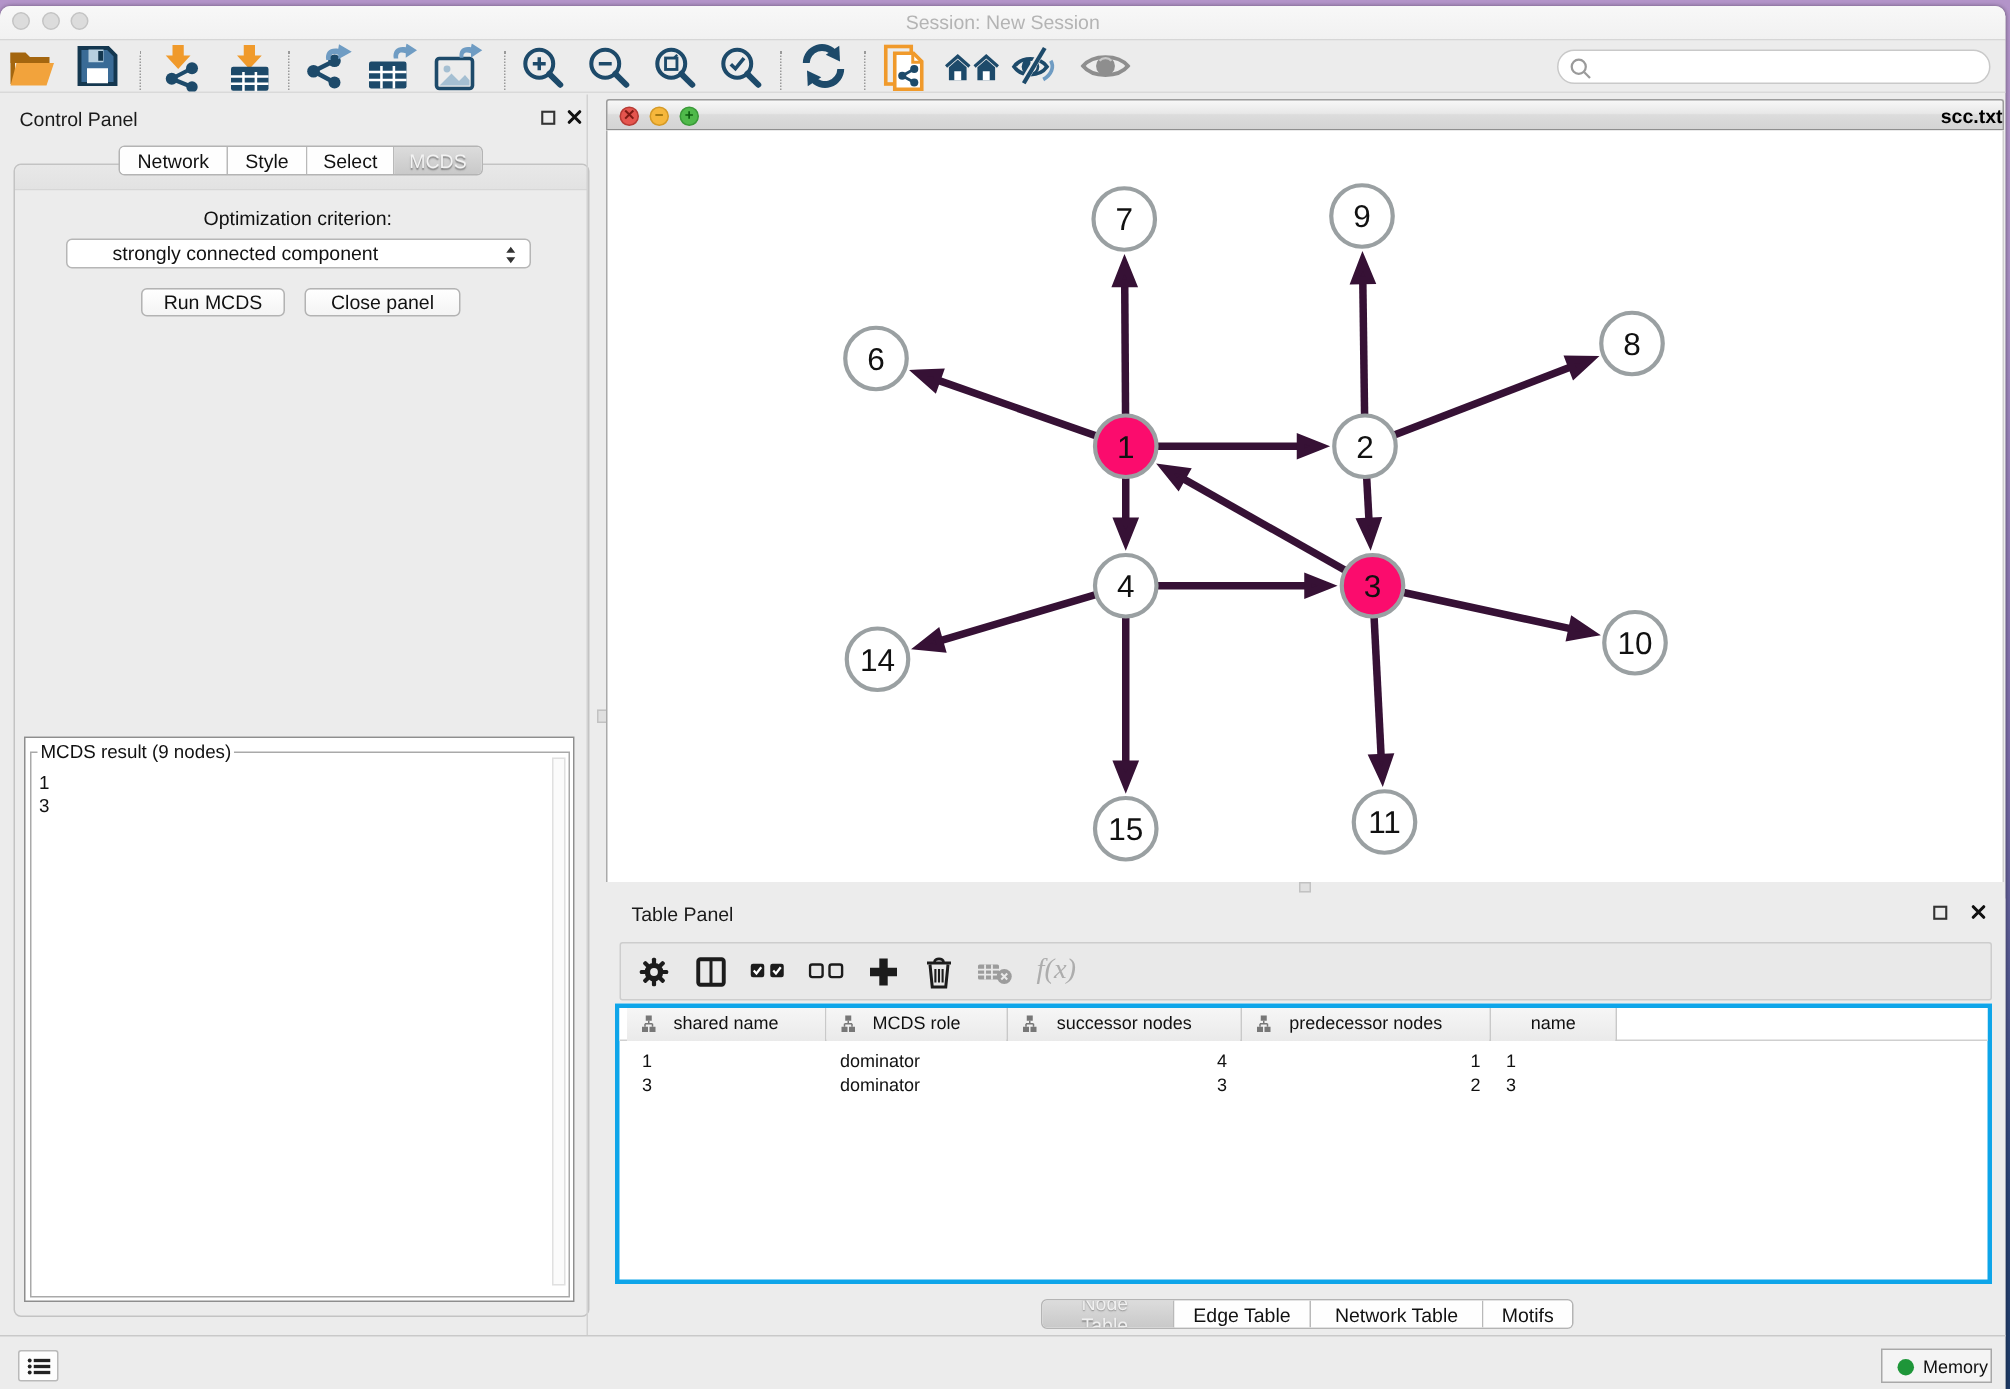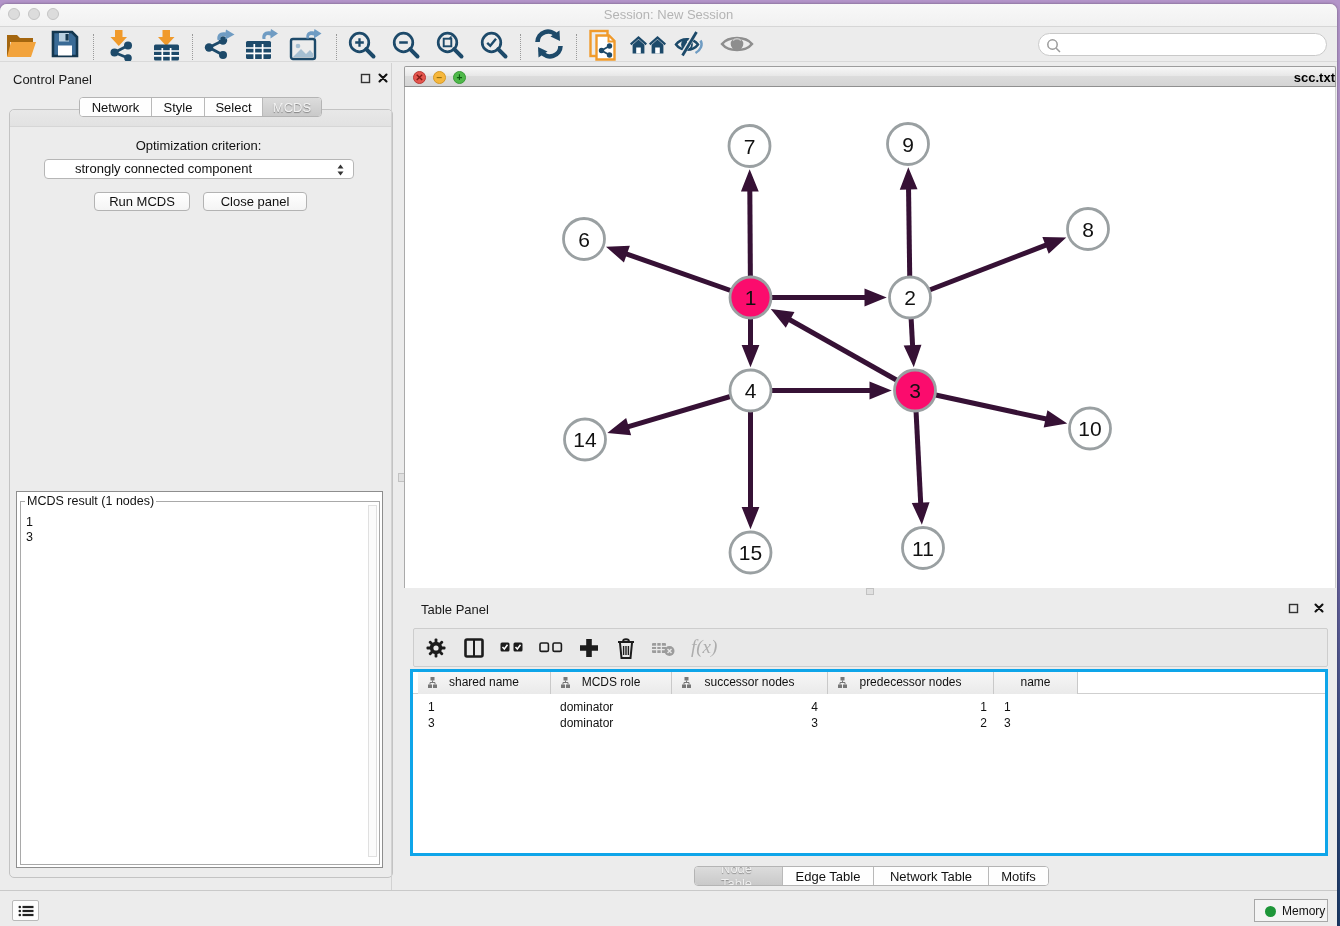--- a/index.html
+++ b/index.html
@@ -249,21 +249,21 @@
       <div class="cptab sel" style="width:58px">MCDS</div>
     </div>
     <div id="opt-label">Optimization criterion:</div>
     <div id="opt-select">strongly connected component<svg style="position:absolute;right:8px;top:3px" width="9" height="14" viewBox="0 0 9 14">
           <path d="M1.5 5.5 L4.5 1.5 L7.5 5.5 Z M1.5 8.5 L4.5 12.5 L7.5 8.5 Z" fill="#333"></path>
         </svg></div>
     <div class="btn" style="left:94px; width:96px">Run MCDS</div>
     <div class="btn" style="left:203px; width:104px">Close panel</div>
     <div id="resultbox">
       <div id="resultfs"></div>
-      <div id="fs-legend">MCDS result (1 nodes)</div>
+      <div id="fs-legend">MCDS result (9 nodes)</div>
       <div id="res-lines">1<br>3</div>
       <div id="res-scroll"></div>
     </div>
   </div>
   <div id="vsplit-line"></div>
   <div id="vsplit-handle"></div>
   <div id="netwin">
     <div id="net-tb">
       <div class="mac" style="left:8px; background:#e5554e; border:1px solid #b73b35; color:#7e1a14;">✕</div>
       <div class="mac" style="left:28px; background:#f6b73c; border:1px solid #d59a26; color:#946d0a;">−</div>

